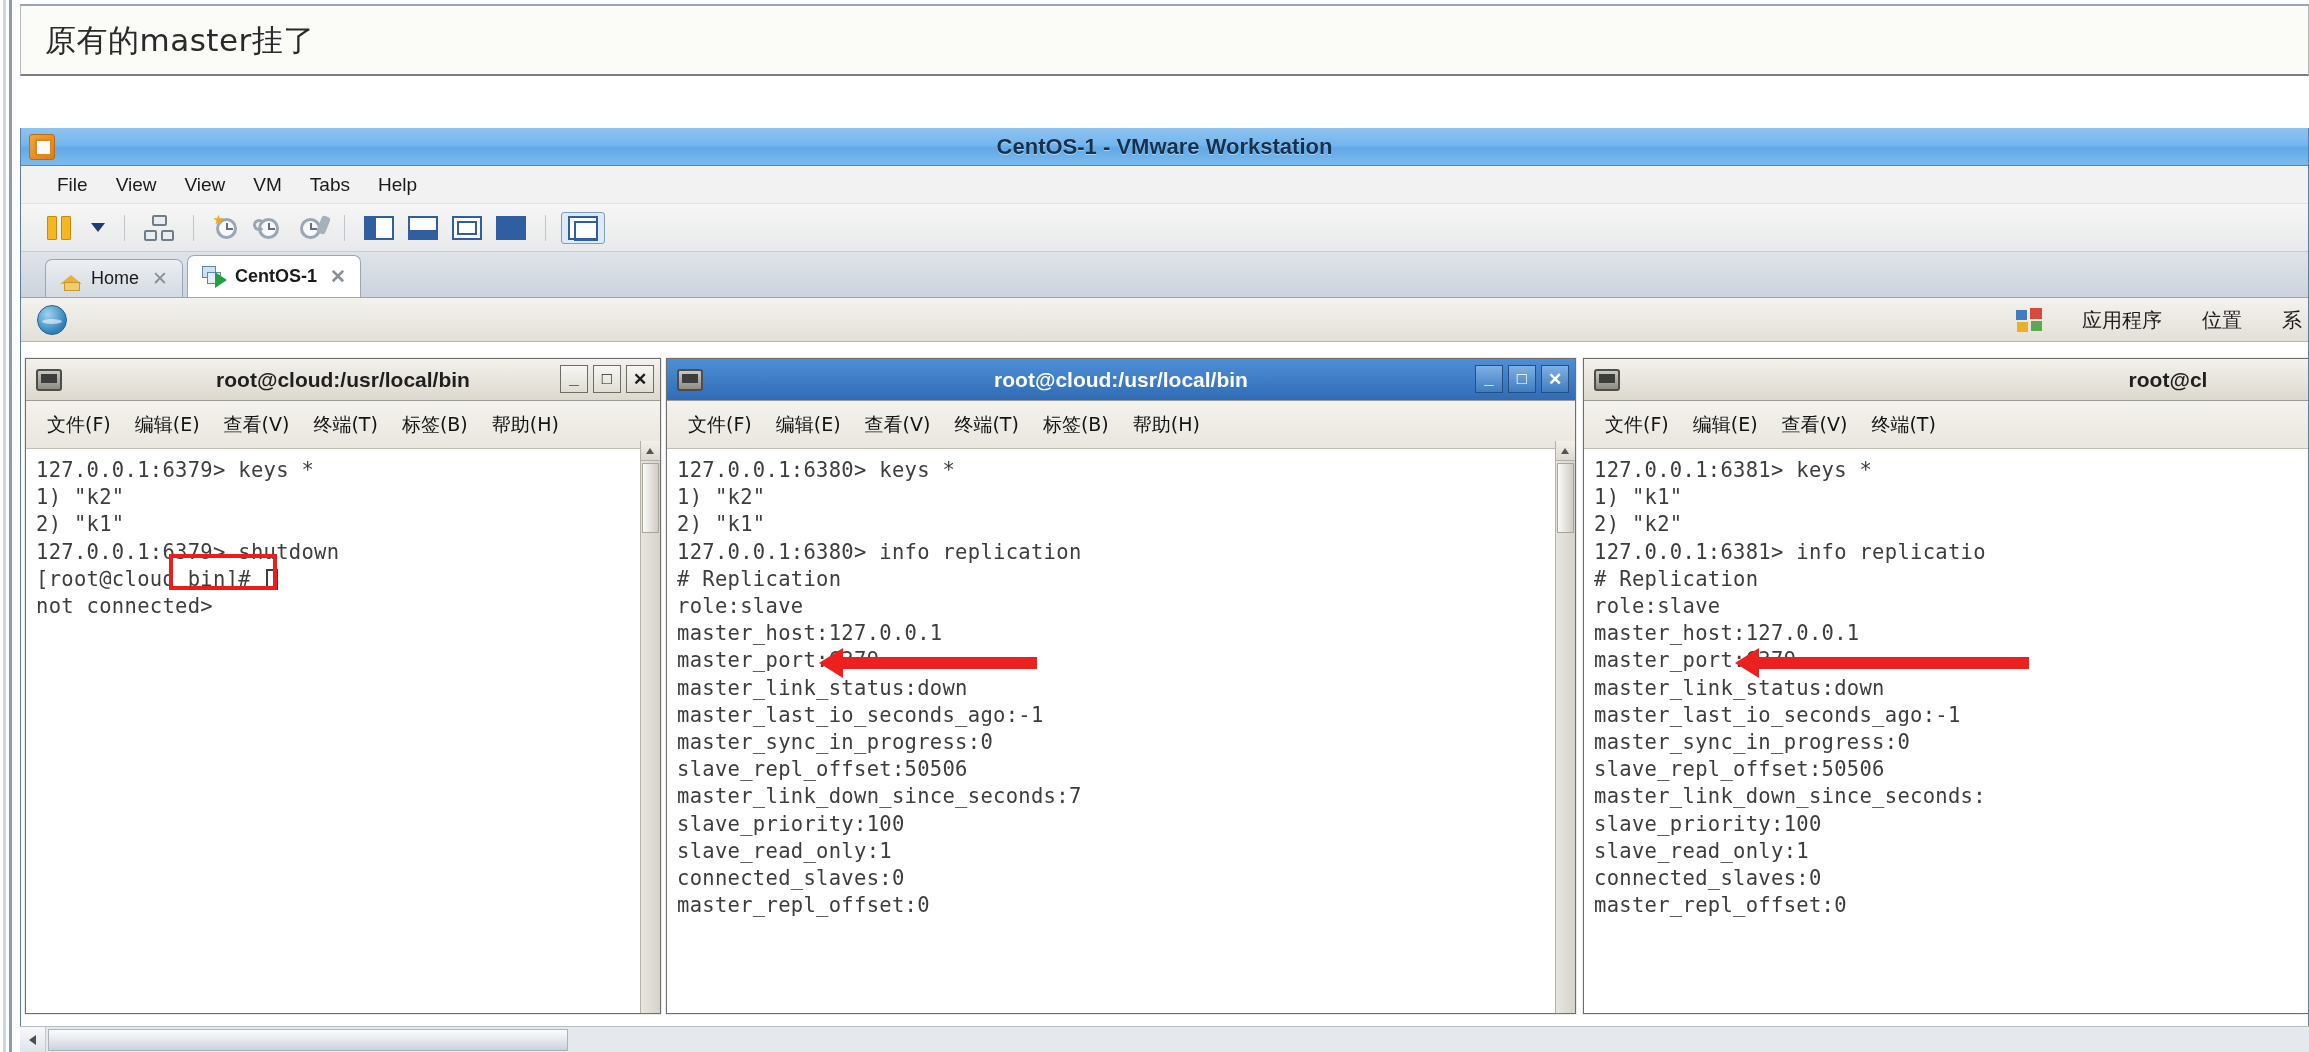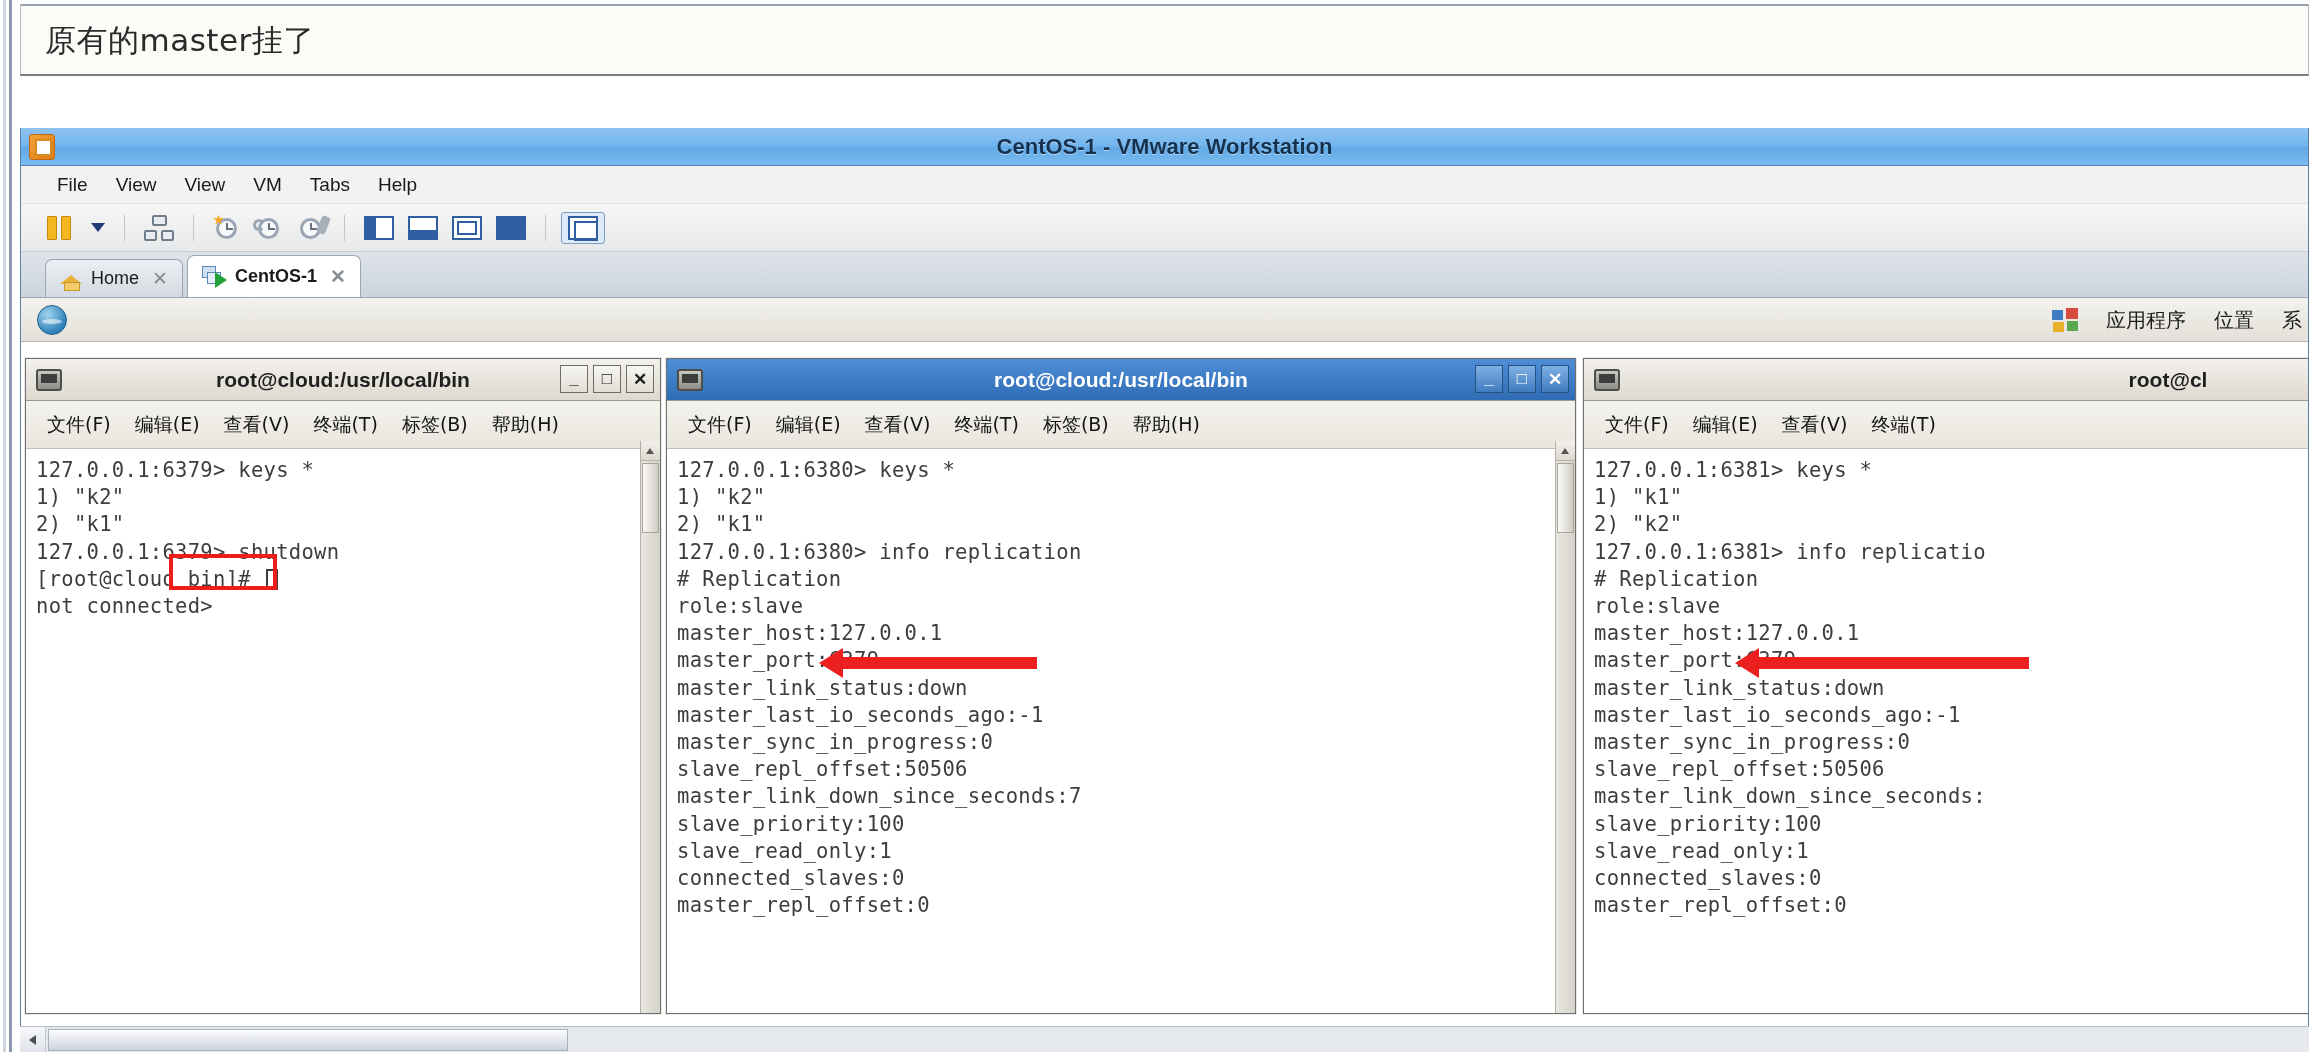--- a/index.html
+++ b/index.html
@@ -237,21 +237,21 @@
     background: radial-gradient(circle at 35% 30%, #9fd4ef, #2f81b8 70%);
     border: 1px solid #1f5f8d;
     position: relative; flex:none;
   }
   .gnome-globe:after{
     content:""; position:absolute; left:4px; top: 13px; width: 20px; height: 5px;
     background: rgba(255,255,255,0.55); border-radius: 50%;
   }
   .gnome-right {
     position: absolute; right: 0; top: 0; height: 44px;
-    display: flex; align-items: center; gap: 28px; padding-right: 6px;
+    display: flex; align-items: center; gap: 40px; padding-right: 6px;
   }
   .gnome-appicon {
     width: 26px; height: 24px; position: relative; flex:none;
   }
   .gnome-appicon i:nth-child(1){position:absolute;left:0;top:2px;width:11px;height:10px;background:#3e7dc4;}
   .gnome-appicon i:nth-child(2){position:absolute;right:0;top:0;width:12px;height:11px;background:#d94a3d;}
   .gnome-appicon i:nth-child(3){position:absolute;left:1px;bottom:0;width:11px;height:10px;background:#e9b02a;}
   .gnome-appicon i:nth-child(4){position:absolute;right:0;bottom:1px;width:11px;height:10px;background:#5aa84f;}
   .gnome-menu-label { font-size: 20px; color: #1d1d1d; font-family:"DejaVu Sans", sans-serif; white-space: nowrap; }
 

